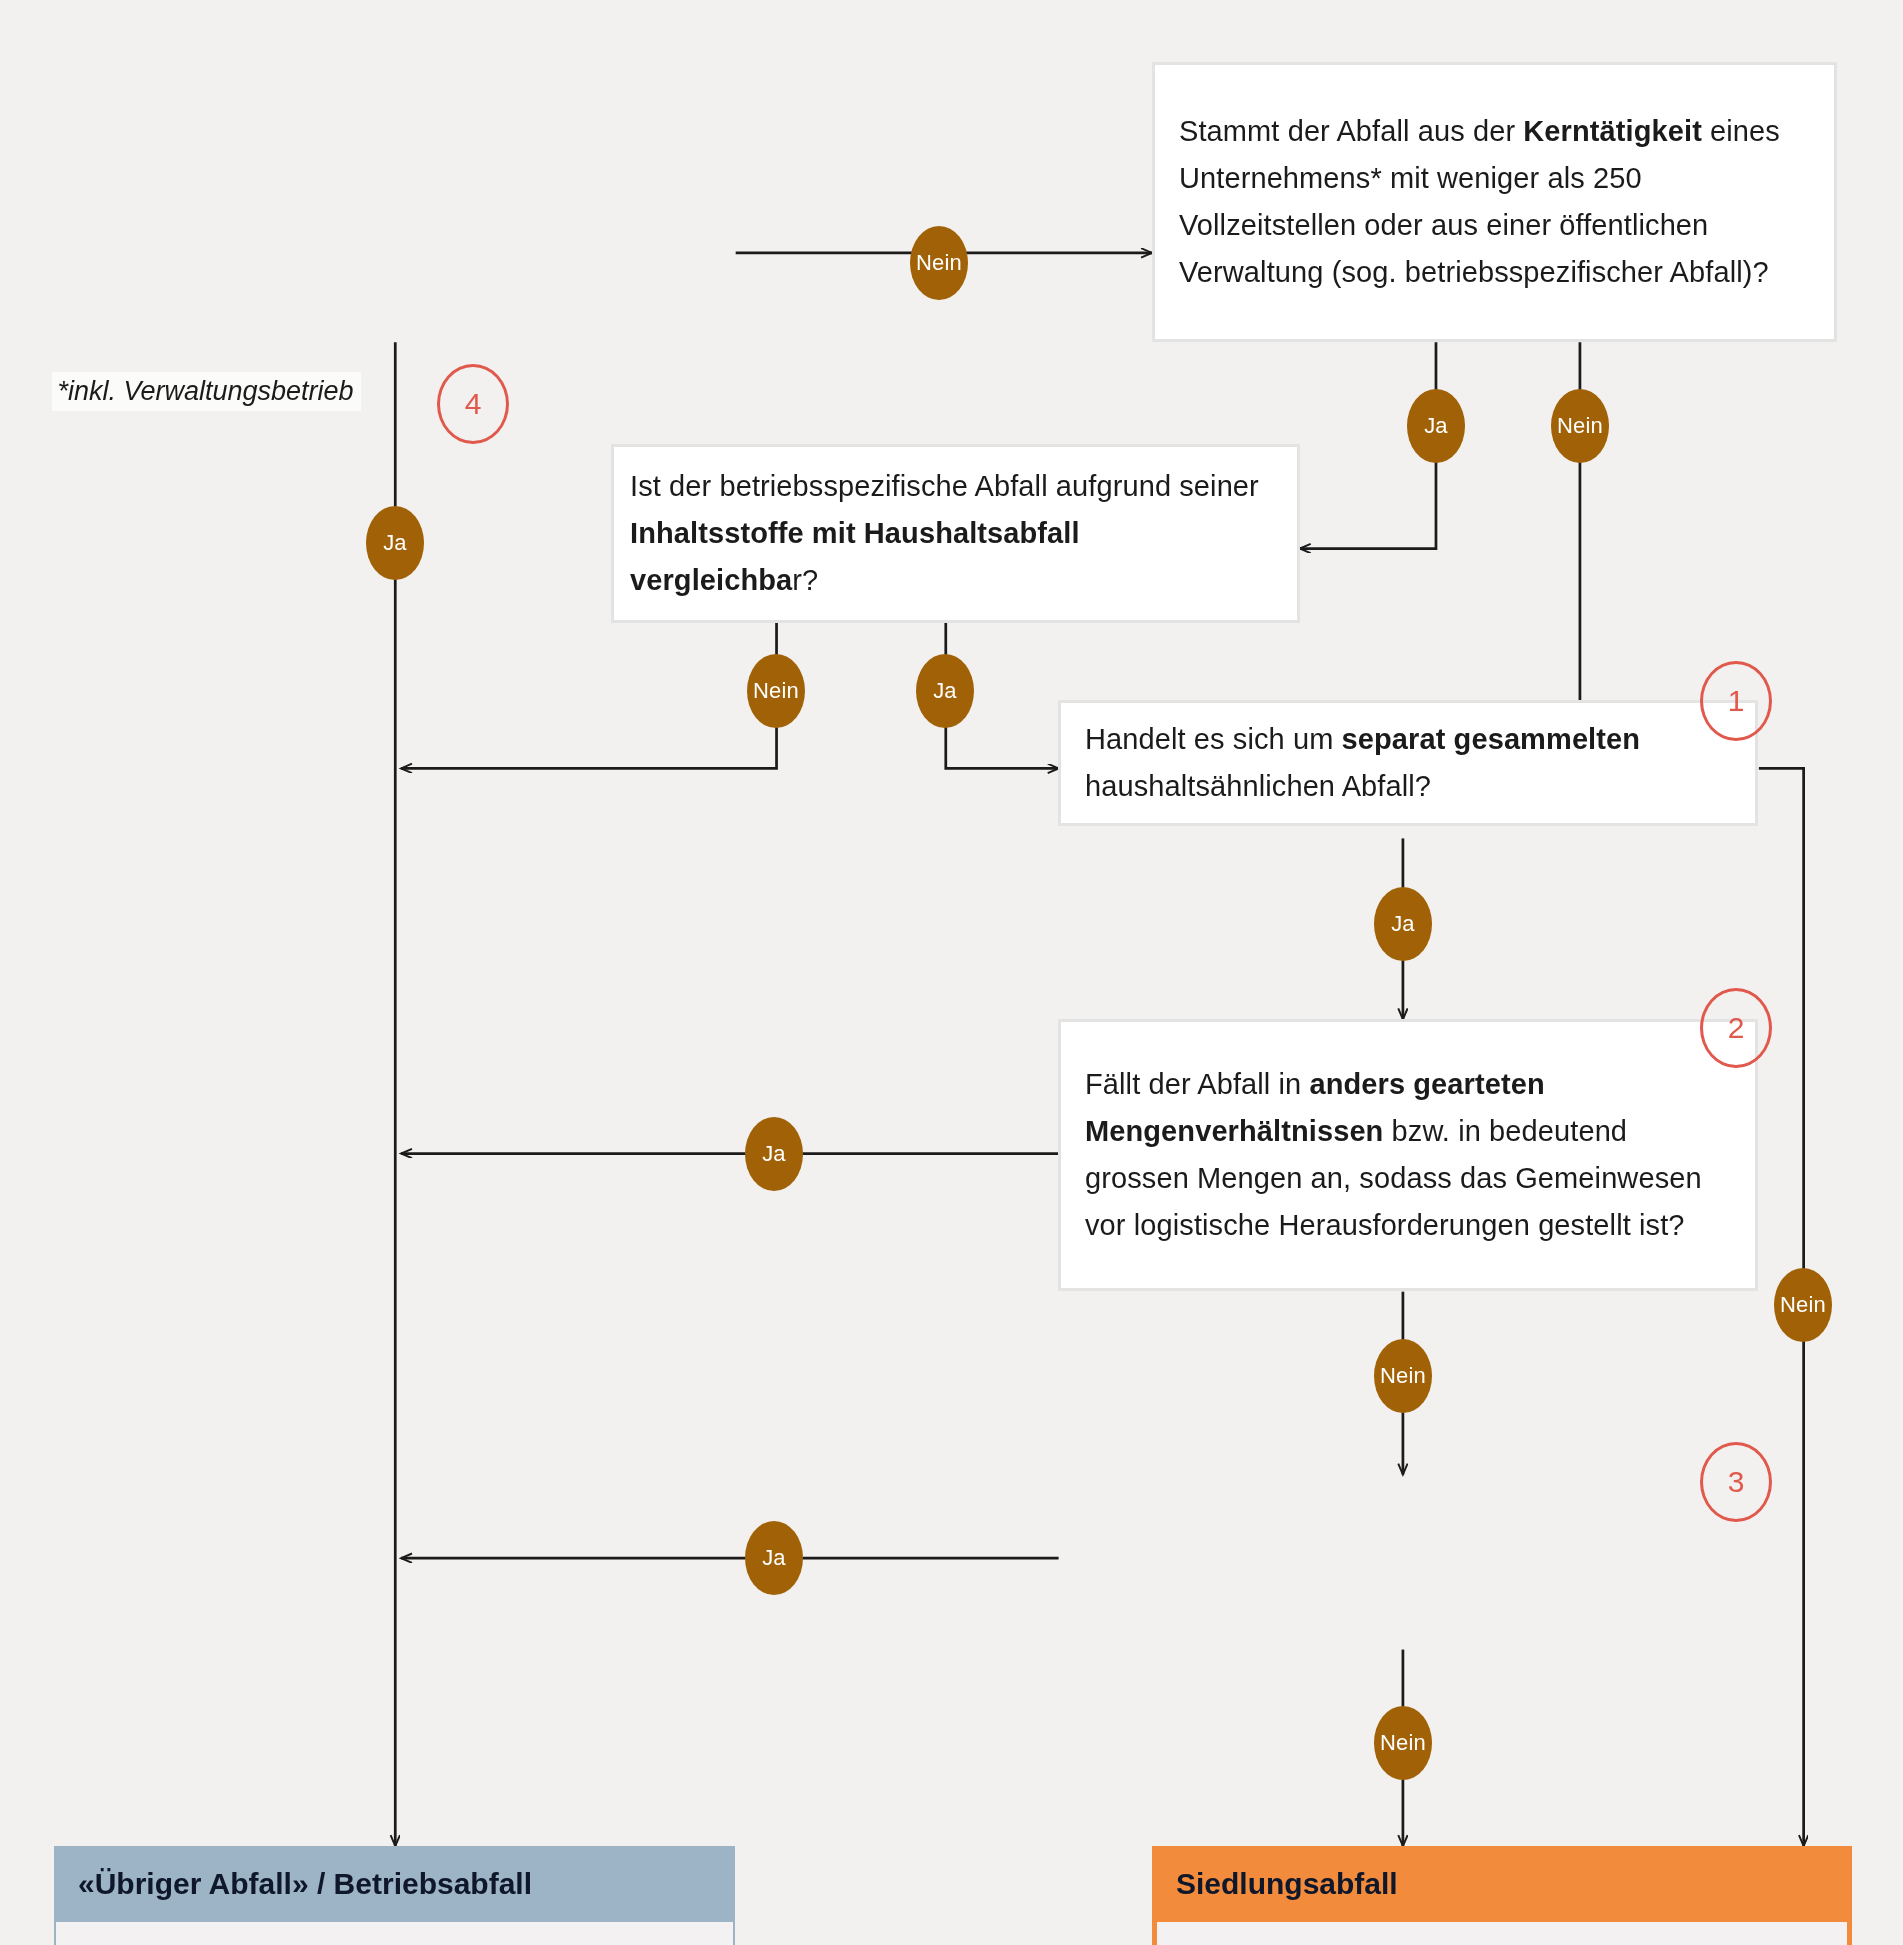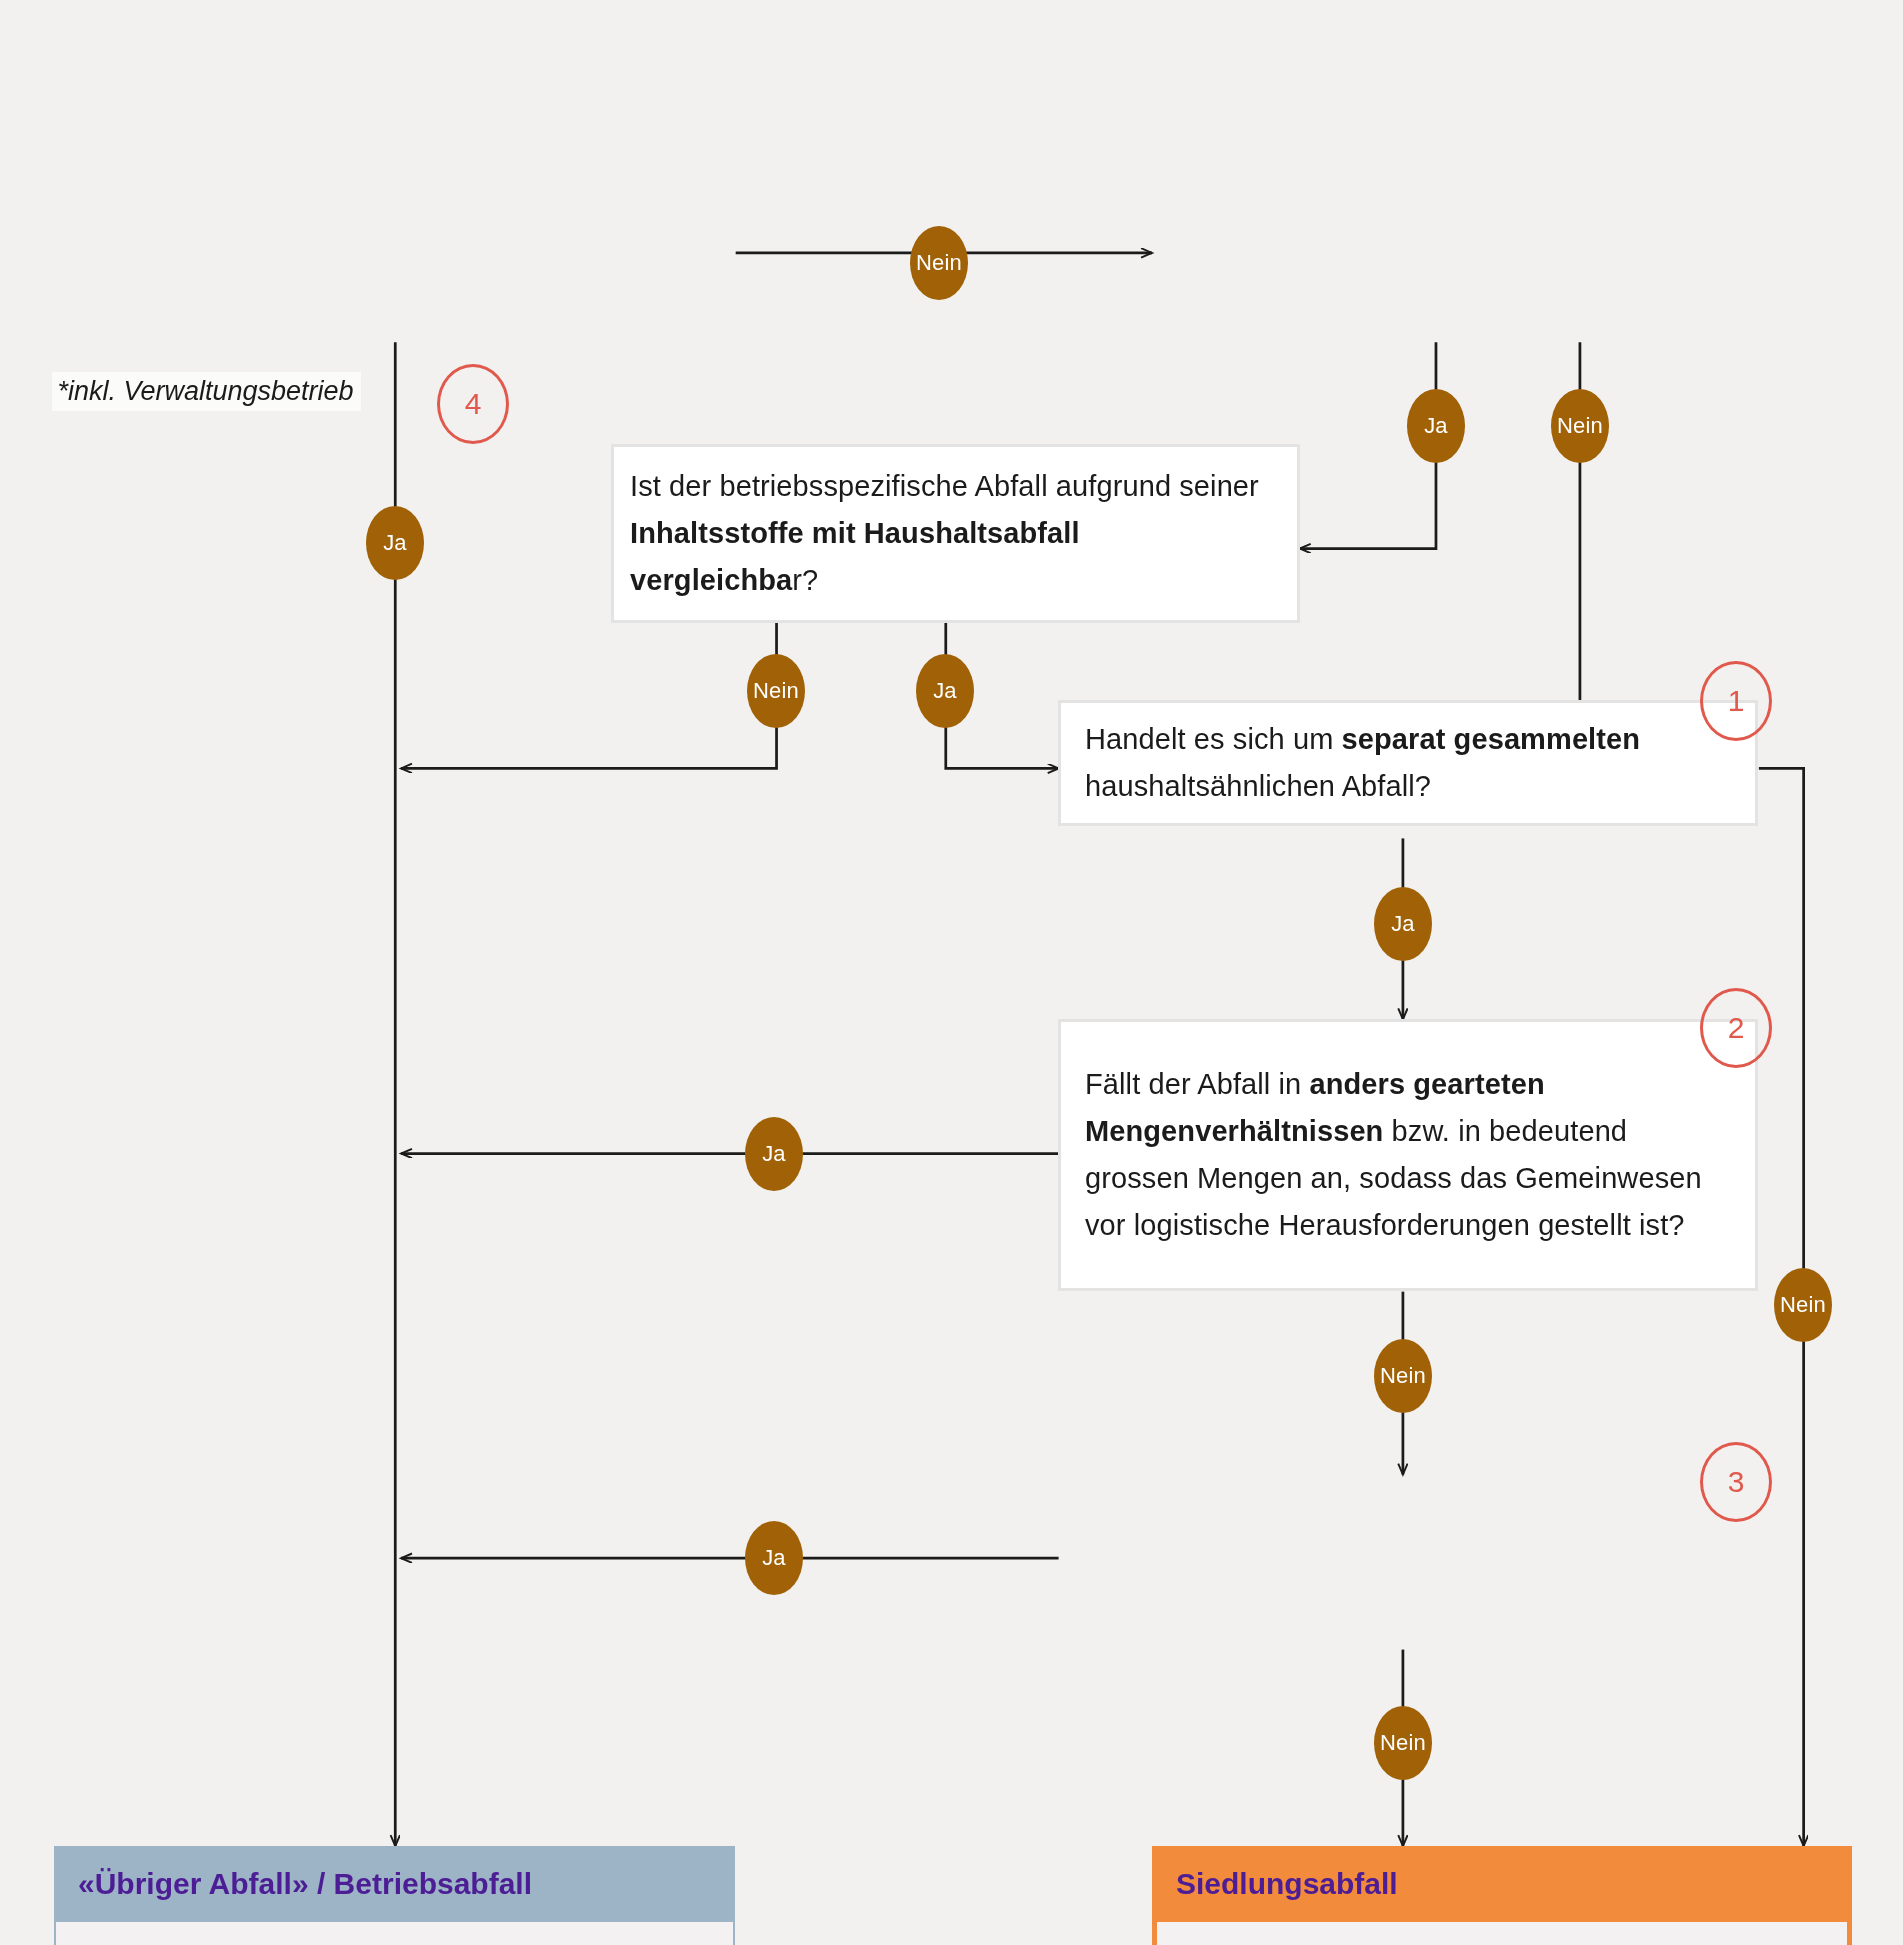--- a/index.html
+++ b/index.html
@@ -59,21 +59,21 @@
     display:flex;align-items:center;justify-content:center;
     color:#e0594c;
     font-family:"Liberation Sans",sans-serif;
     font-size:30px;
   }
 
   
   .result{position:absolute;box-sizing:border-box;}
   .result .head{
     font-family:"Liberation Sans Narrow","Liberation Sans",sans-serif;
-    font-weight:700;font-size:30px;color:#4c1d95;
+    font-weight:700;font-size:30px;color:#0f172a;
     display:flex;align-items:center;
     padding:0 24px;
     box-sizing:border-box;
   }
   .result .body{
     font-family:"Liberation Sans Narrow","Liberation Sans",sans-serif;
     font-size:29px;line-height:1.62;color:#1b1b1b;
     display:flex;align-items:center;
     padding:0 24px;
     box-sizing:border-box;
@@ -116,20 +116,23 @@
 
       <path d="M3605,3320 L3605,3790" marker-end="url(#ah)"></path>
 
       <path d="M2720,4005 L1030,4005" marker-end="url(#ah)"></path>
 
       <path d="M3605,4240 L3605,4745" marker-end="url(#ah)"></path>
     </g>
   </svg>
 
 
+  <div class="node" style="left:1152px;top:62px;width:685px;height:280px;">
+    <span class="txt">Stammt der Abfall aus der <b>Kerntätigkeit</b> eines Unternehmens* mit weniger als 250 Vollzeitstellen oder aus einer öffentlichen Verwaltung (sog. betriebsspezifischer Abfall)?</span>
+  </div>
 
   <div class="node" style="left:611px;top:444px;width:689px;height:179px;padding-left:16px;">
     <span class="txt">Ist der betriebsspezifische Abfall aufgrund seiner <b>Inhaltsstoffe mit Haushaltsabfall vergleichba</b>r?</span>
   </div>
 
   <div class="node" style="left:1058px;top:700px;width:700px;height:126px;">
     <span class="txt">Handelt es sich um <b>separat gesammelten</b> haushaltsähnlichen Abfall?</span>
   </div>
 
   <div class="node" style="left:1058px;top:1019px;width:700px;height:272px;">

